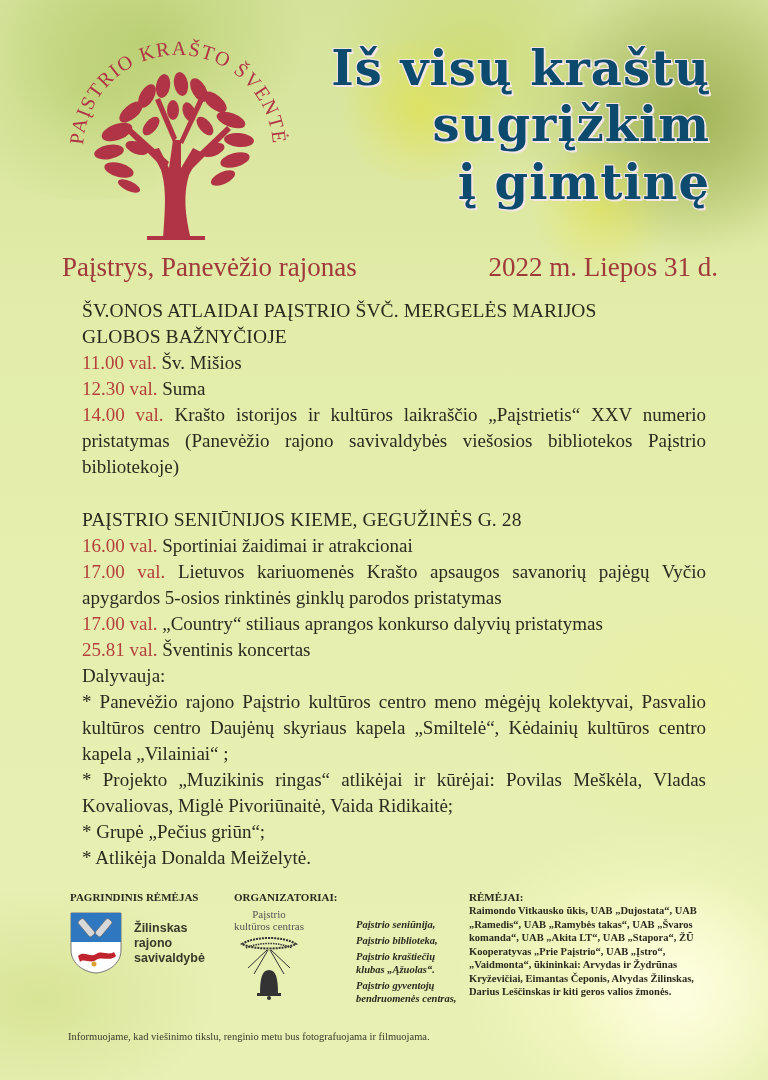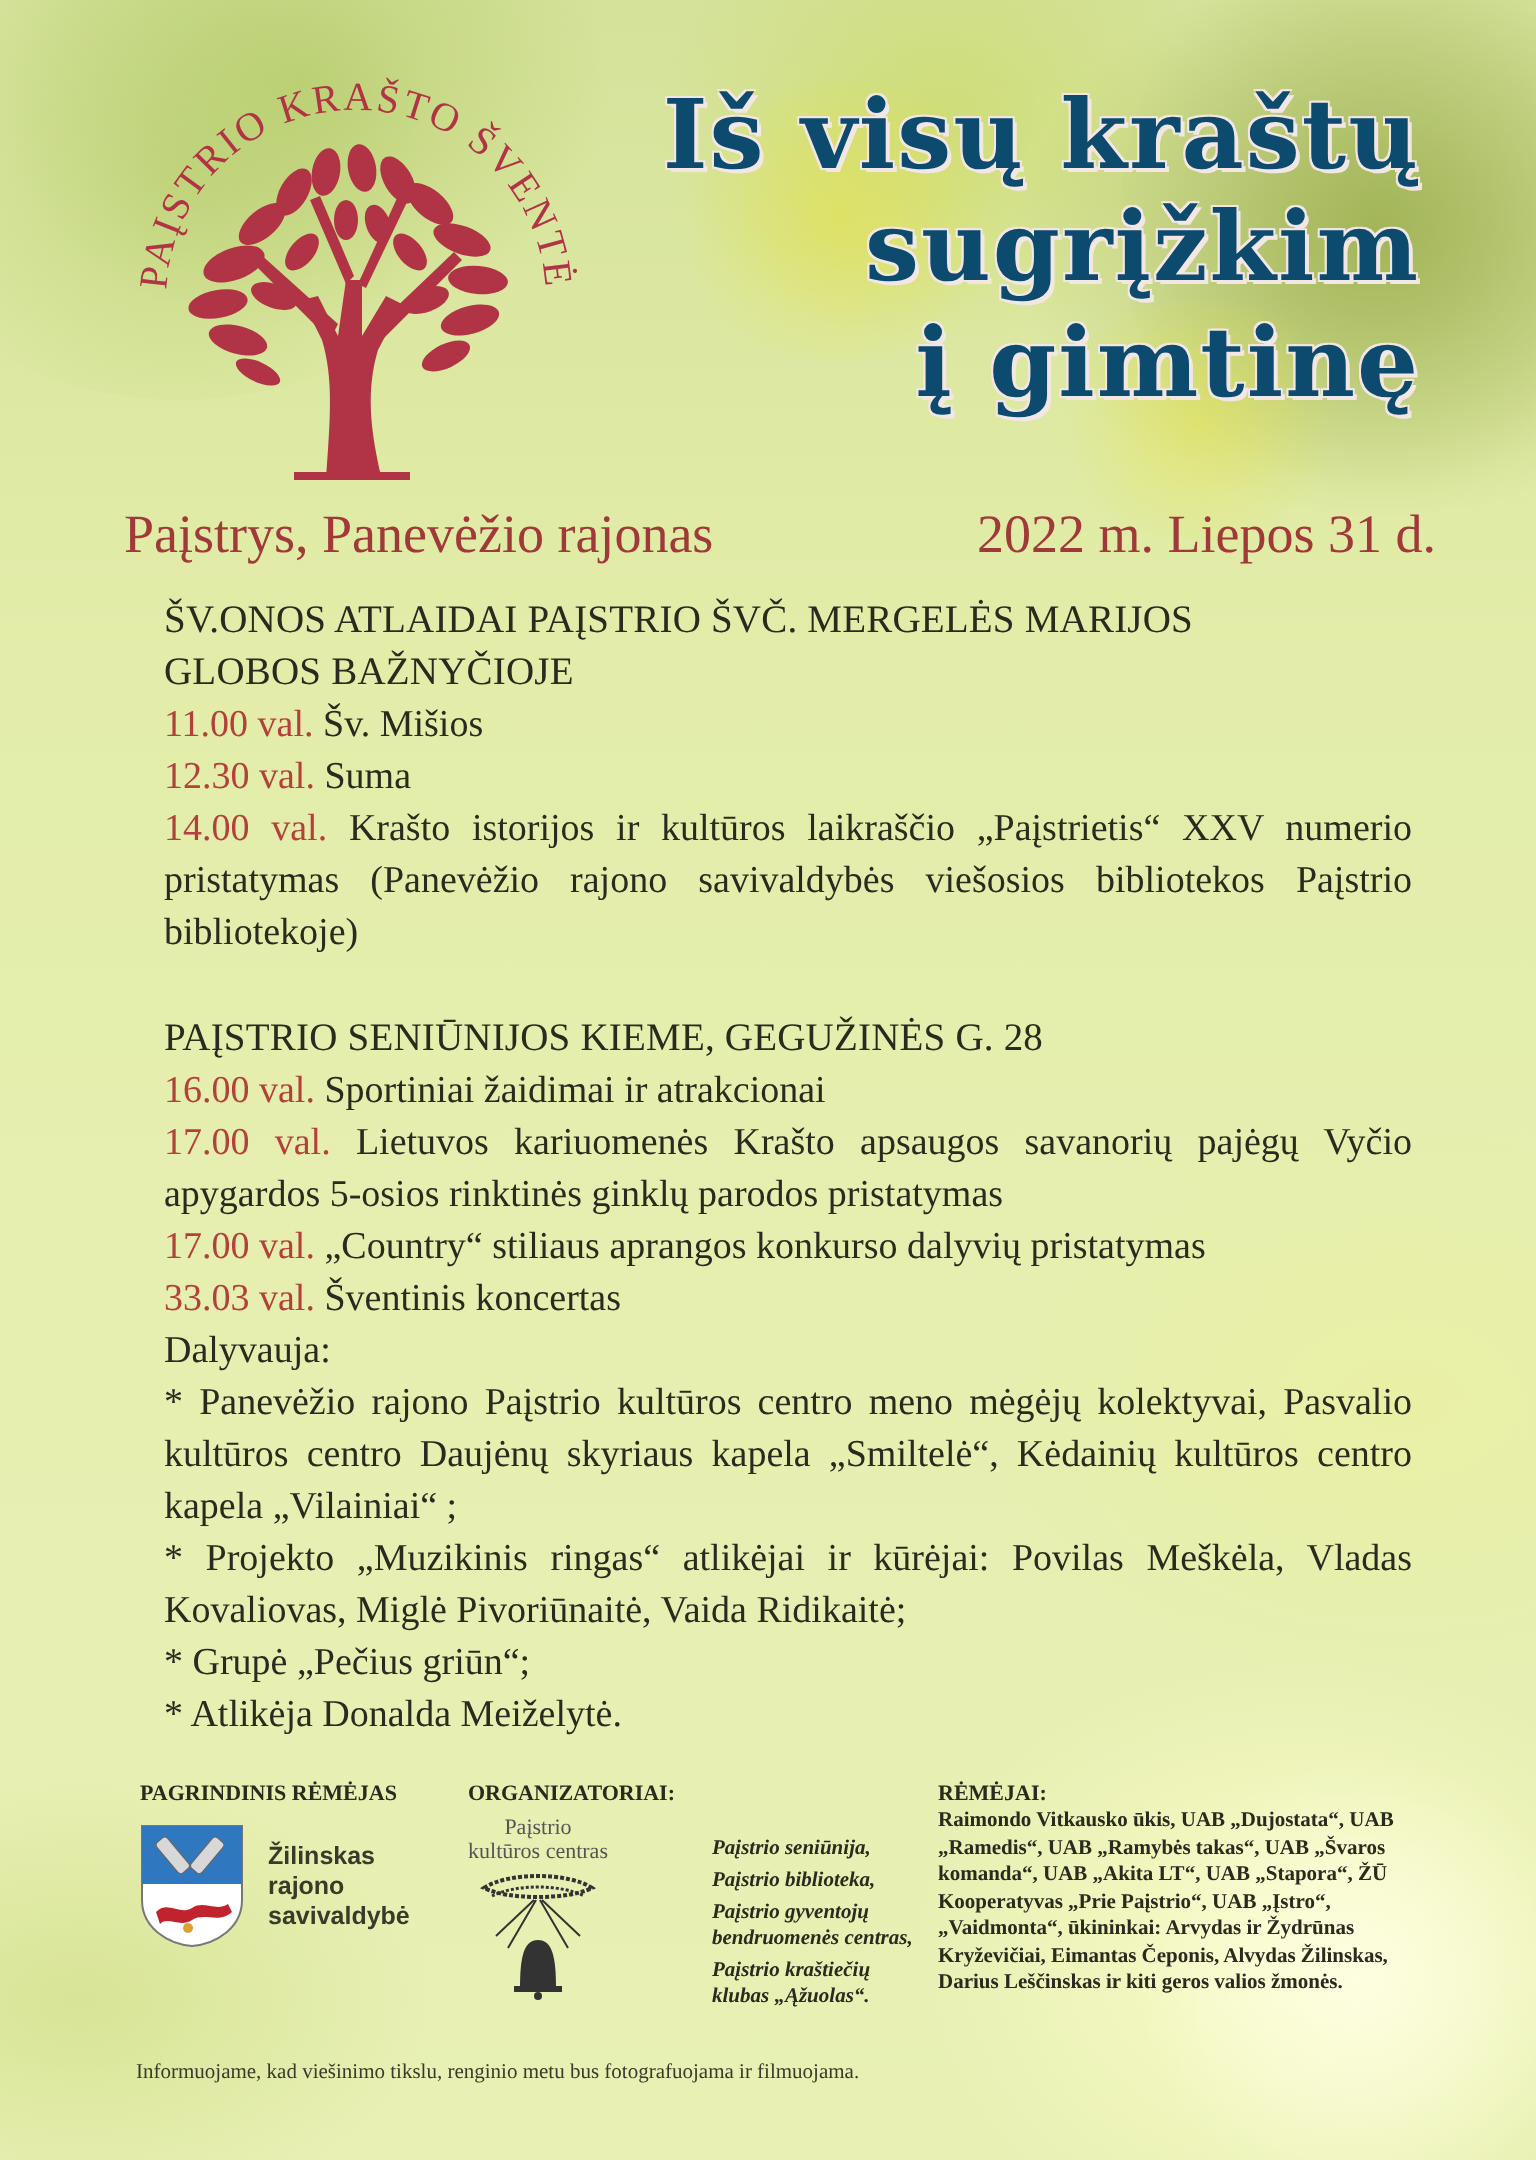--- a/index.html
+++ b/index.html
@@ -124,21 +124,21 @@
   </div>
   <div class="just">
     <span class="time">17.00 val.</span>
     <span>Lietuvos kariuomenės Krašto apsaugos savanorių pajėgų Vyčio apygardos 5-osios rinktinės ginklų parodos pristatymas</span>
   </div>
   <div>
     <span class="time">17.00 val.</span>
     <span>„Country“ stiliaus aprangos konkurso dalyvių pristatymas</span>
   </div>
   <div>
-    <span class="time">33.03 val.</span>
+    <span class="time">25.81 val.</span>
     <span>Šventinis koncertas</span>
   </div>
   <div>Dalyvauja:</div>
   <div class="just">* Panevėžio rajono Paįstrio kultūros centro meno mėgėjų kolektyvai, Pasvalio kultūros centro Daujėnų skyriaus kapela „Smiltelė“, Kėdainių kultūros centro kapela „Vilainiai“ ;</div>
   <div class="just">* Projekto „Muzikinis ringas“ atlikėjai ir kūrėjai: Povilas Meškėla, Vladas Kovaliovas, Miglė Pivoriūnaitė, Vaida Ridikaitė;</div>
   <div>*  Grupė „Pečius griūn“;</div>
   <div>* Atlikėja Donalda Meiželytė.</div>
 </div>
 
 <div class="footer-col" style="left:70px;top:891px;width:160px;">
@@ -173,22 +173,22 @@
         <path d="M12 14 C24 8 46 8 58 14" fill="none" stroke="#333" stroke-width="1.5" stroke-dasharray="1.5 1"></path>
         <path d="M34 16 L20 40 M36 16 L50 40 M33 16 L14 34 M37 16 L56 34" stroke="#333" stroke-width="1"></path>
         <path d="M26 60 C26 44 28 36 35 36 C42 36 44 44 44 60 Z" fill="#333"></path>
         <rect x="23" y="59" width="24" height="3" fill="#333"></rect>
         <circle cx="35" cy="64" r="2" fill="#333"></circle>
       </svg>
     </div>
     <div class="org-list" style="margin-left:4px;margin-top:10px;width:138px;">
       <div>Paįstrio seniūnija,</div>
       <div>Paįstrio biblioteka,</div>
+      <div>Paįstrio kraštiečių klubas „Ąžuolas“.</div>
       <div>Paįstrio gyventojų bendruomenės centras,</div>
-      <div>Paįstrio kraštiečių klubas „Ąžuolas“.</div>
     </div>
   </div>
 </div>
 
 <div class="footer-col" style="left:469px;top:891px;width:250px;">
   <div class="footer-head">RĖMĖJAI:</div>
   <div class="sponsors-text">Raimondo Vitkausko ūkis, UAB „Dujostata“, UAB „Ramedis“, UAB „Ramybės takas“, UAB „Švaros komanda“, UAB „Akita LT“, UAB „Stapora“, ŽŪ Kooperatyvas „Prie Paįstrio“, UAB „Įstro“, „Vaidmonta“, ūkininkai: Arvydas ir Žydrūnas Kryževičiai, Eimantas Čeponis, Alvydas Žilinskas, Darius Leščinskas ir kiti geros valios žmonės.</div>
 </div>
 
 <div class="notice">Informuojame, kad viešinimo tikslu, renginio metu bus fotografuojama ir filmuojama.</div>

